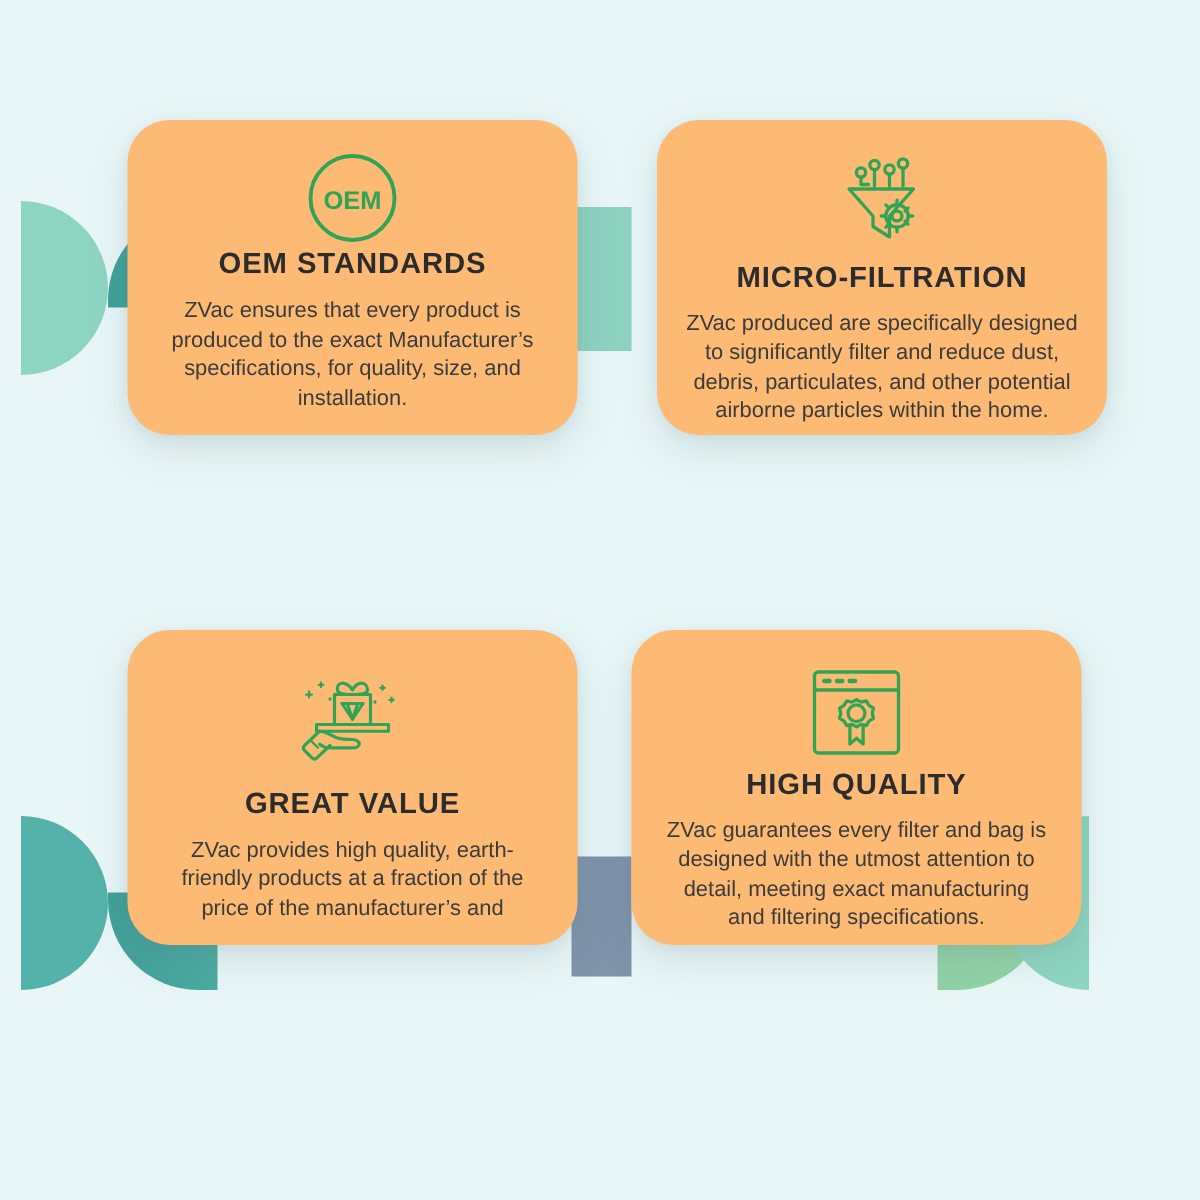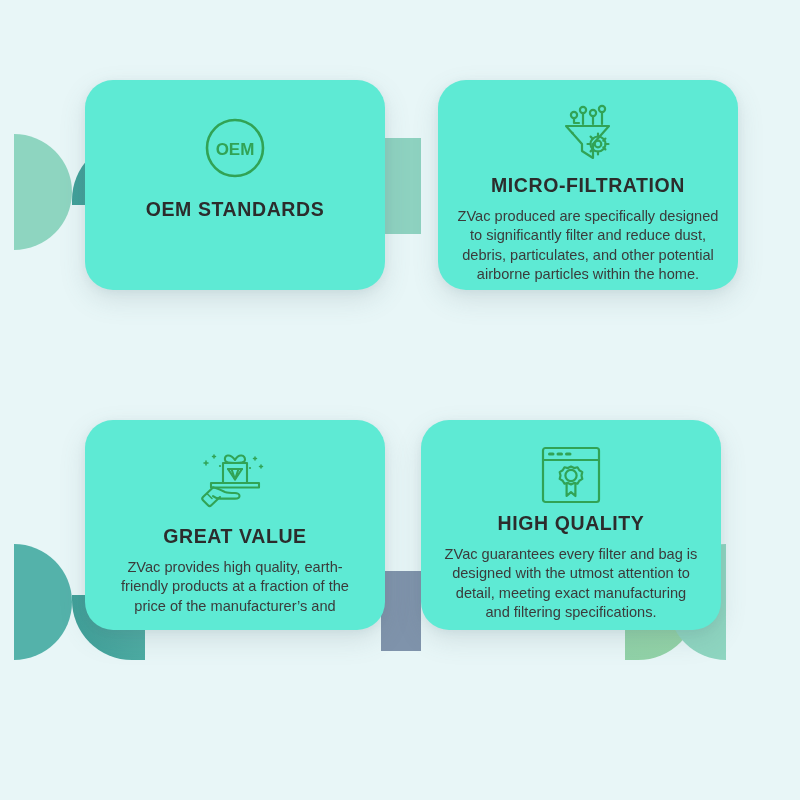--- a/index.html
+++ b/index.html
@@ -106,21 +106,21 @@
     height: 116px;
     background: #8ed5c0;
     border-radius: 116px 0 0 116px;
   }
 
   
   .card {
     position: absolute;
     width: 300px;
     height: 210px;
-    background: #5eead4;
+    background: #fdba74;
     border-radius: 28px;
     box-shadow: 0 10px 26px rgba(90, 120, 125, 0.17),
                 0 2px 8px rgba(90, 120, 125, 0.08);
     box-sizing: border-box;
     padding: 20px 18px 14px 18px;
     display: flex;
     flex-direction: column;
     align-items: center;
   }
   .card-tl { left: 85px;  top: 80px; }
@@ -173,20 +173,21 @@
   <div class="semi semi-br"></div>
 
   <div class="card card-tl">
     <div class="card-icon">
       <svg width="62" height="62" viewBox="0 0 62 62">
         <circle cx="31" cy="31" r="28" fill="none" stroke="#31a355" stroke-width="2.6"></circle>
         <text x="31" y="38" text-anchor="middle" font-family="Liberation Sans, sans-serif" font-size="17" font-weight="bold" fill="#31a355">OEM</text>
       </svg>
     </div>
     <div class="card-title">OEM STANDARDS</div>
+    <div class="card-body">ZVac ensures that every product is produced to the exact Manufacturer’s specifications, for quality, size, and installation.</div>
   </div>
 
   <div class="card card-tr">
     <div class="card-icon">
       <svg width="72" height="72" viewBox="0 0 72 72" fill="none" stroke="#31a355" stroke-width="2.2" stroke-linecap="round" stroke-linejoin="round">
 
         <circle cx="22" cy="15" r="3.1"></circle>
         <path d="M22 18.1 V23 H27"></path>
         <circle cx="31" cy="10" r="3.1"></circle>
         <path d="M31 13.1 V24"></path>

